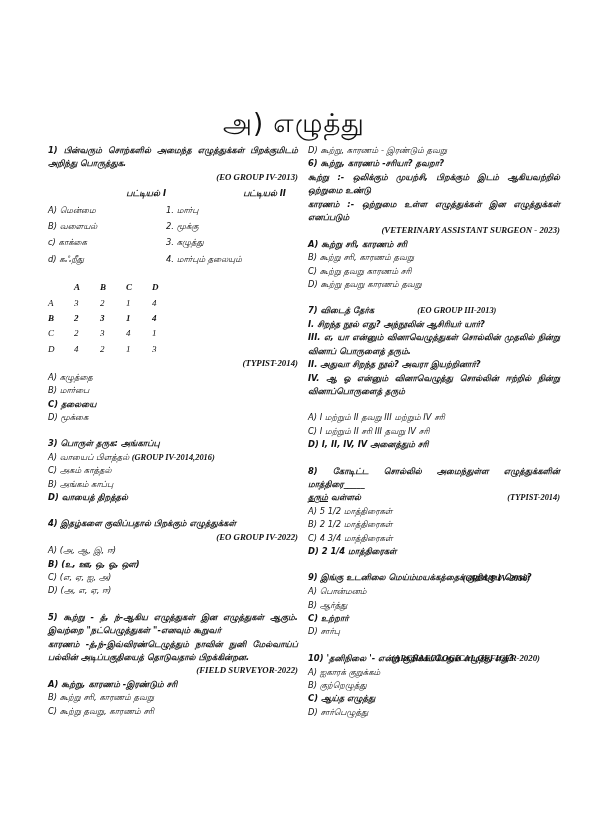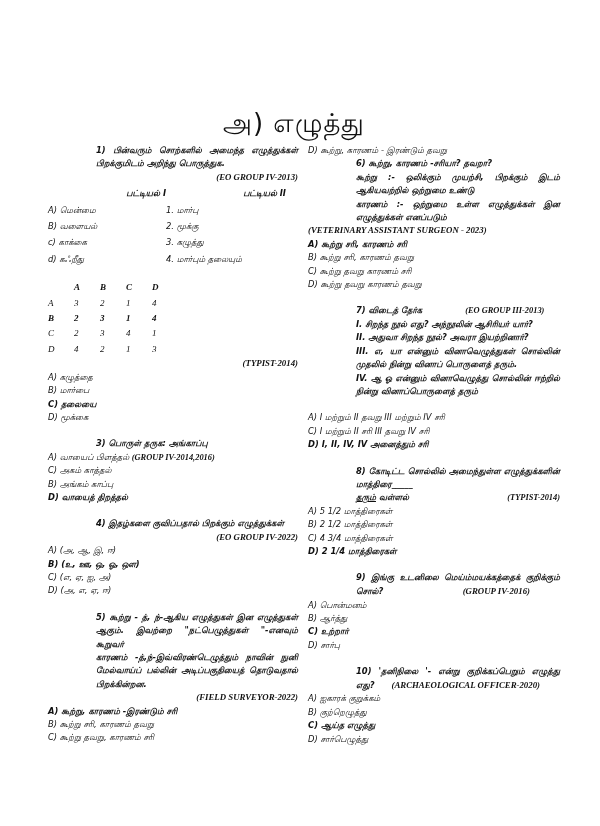--- a/index.html
+++ b/index.html
@@ -3,24 +3,24 @@
 <meta charset="utf-8">
 <style>
   html, body { margin:0; padding:0; background:#ffffff; }
   body { width:600px; height:826px; position:relative; overflow:hidden;
          font-family:"DejaVu Sans", "Liberation Sans", sans-serif; color:#111; }
   .title { position:absolute; top:108px; left:0; width:588px; text-align:center;
            font-size:26px; font-weight:normal; letter-spacing:1px; }
   .col { position:absolute; top:144px; width:250px; font-size:8.4px; line-height:13.4px; }
   .left { left:48px; }
   .right { left:308px; width:252px; }
-  .q { font-weight:bold; font-style:italic;margin-left:48px; }
+  .q { font-weight:bold; font-style:italic; }
   .qtext { text-align:justify; }
   .src { display:block; text-align:right; font-family:"Liberation Serif", serif; font-weight:bold; font-style:italic; font-size:8.8px; }
-  .src.center { text-align:left; }
+  .src.center { text-align:right; }
   .opt { font-style:italic; }
   .opt.ans { font-weight:bold; }
   .gap { height:13px; }
   .lists { display:grid; grid-template-columns:118px 120px; row-gap:3px; margin-top:3px; }
   .lists .hd { font-weight:bold; font-style:italic; padding-left:16px;text-align:right; }
   table.match { border-collapse:collapse; margin-top:14px; margin-left:0; font-family:"Liberation Serif", serif; font-style:italic; font-size:9px; }
   table.match td, table.match th { width:26px; text-align:left; padding:1px 0; }
   table.match th { font-weight:bold; }
   table.match tr.ans td { font-weight:bold; }
   .serif { font-family:"Liberation Serif", serif; }
@@ -144,22 +144,22 @@
     <div class="opt">D) கூற்று தவறு காரணம் தவறு</div>
   </div>
   <div class="gap"></div>
 
   <div>
     <div class="q">
       <span>7) விடைத் தேர்க</span>
       <span class="serif" style="margin-left:40px">(EO GROUP III-2013)</span>
     </div>
     <div class="q qtext">I. சிறந்த நூல் எது? அந்நூலின் ஆசிரியர் யார்?</div>
+    <div class="q qtext">III. எ, யா என்னும் வினாவெழுத்துகள் சொல்லின் முதலில் நின்று வினாப் பொருளைத் தரும்.</div>
     <div class="q qtext">II. அதுவா சிறந்த நூல்? அவரா இயற்றினார்?</div>
-    <div class="q qtext">III. எ, யா என்னும் வினாவெழுத்துகள் சொல்லின் முதலில் நின்று வினாப் பொருளைத் தரும்.</div>
     <div class="q qtext">IV. ஆ ஓ என்னும் வினாவெழுத்து சொல்லின் ஈற்றில் நின்று வினாப்பொருளைத் தரும்</div>
     <div class="gap"></div>
     <div class="opt">A) I மற்றும் II தவறு III மற்றும் IV சரி</div>
     <div class="opt">C) I மற்றும் II சரி III தவறு IV சரி</div>
     <div class="opt ans">D) I, II, IV, IV அனைத்தும் சரி</div>
   </div>
   <div class="gap"></div>
 
   <div>
     <div class="q qtext">8) கோடிட்ட சொல்லில் அமைந்துள்ள எழுத்துக்களின் மாத்திரை_____</div>

